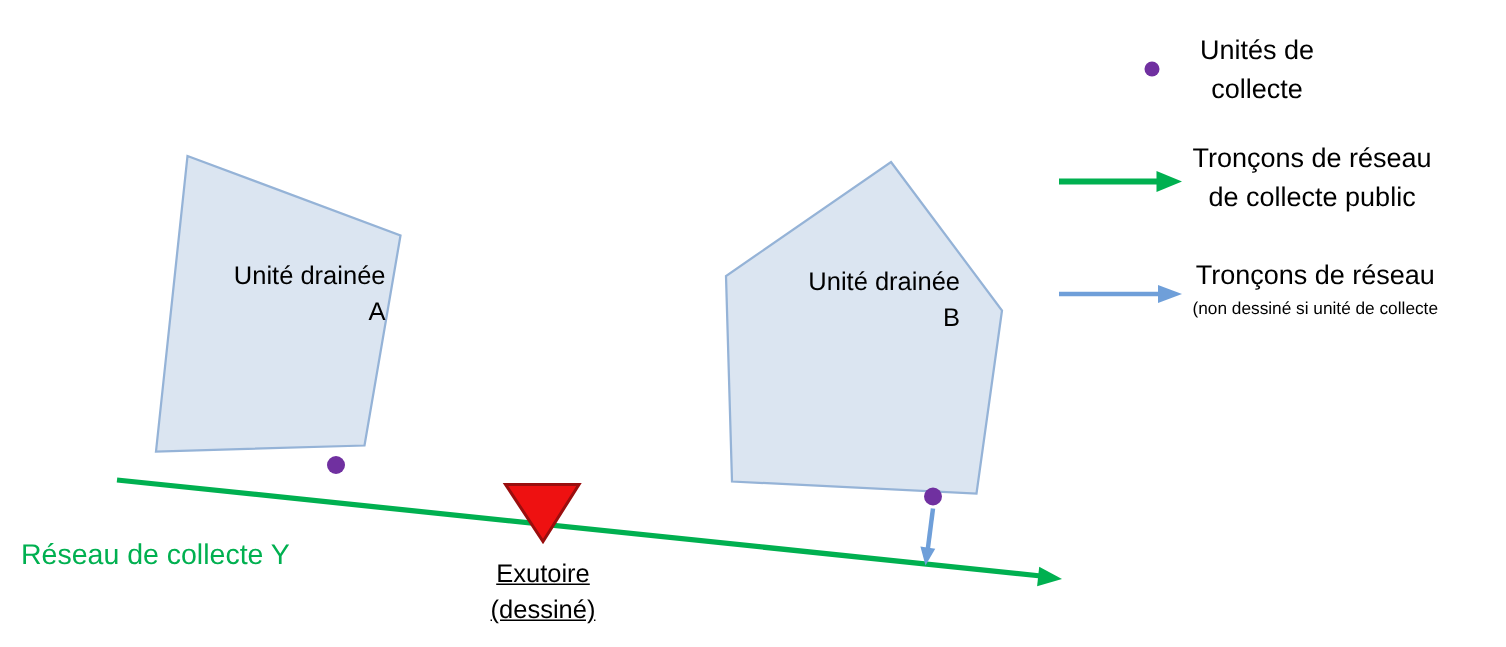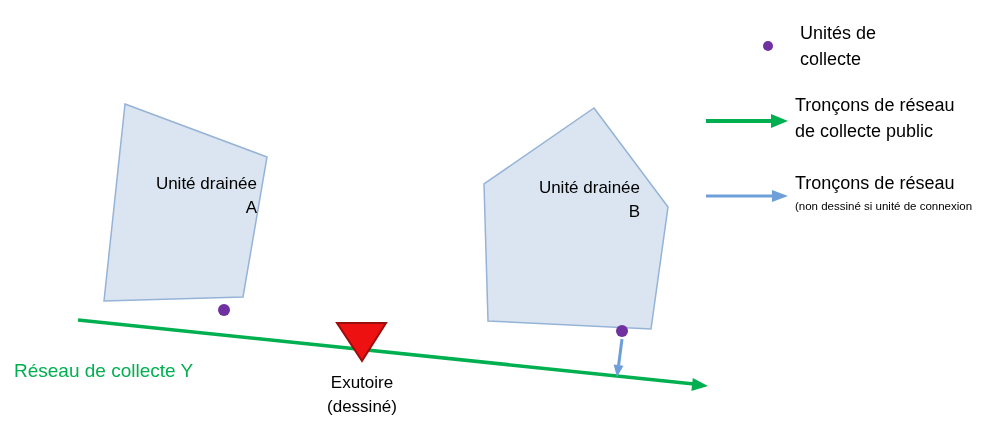--- a/index.html
+++ b/index.html
@@ -21,21 +21,21 @@
 
   
   .poly         { fill: var(--polygon-fill); stroke: var(--polygon-stroke); stroke-width: 1.5; }
   .green-stroke { stroke: var(--public-green); fill: none; }
   .green-fill   { fill: var(--public-green); stroke: none; }
   .blue-stroke  { stroke: var(--private-blue); fill: none; }
   .blue-fill    { fill: var(--private-blue); stroke: none; }
   .purple-fill  { fill: var(--connection-purple); stroke: none; }
   .outlet       { fill: var(--outlet-red); stroke: var(--outlet-red-dark); stroke-width: 2; }
 
-  .label { position: absolute; color: #000; }
+  .label { position: absolute; color: #000; text-align: center; }
 
   .unit-label {
     width: 140px;
     text-align: right;
     font-size: 17px;
     line-height: 24px;
   }
   .unit-label-a { left: 117px; top: 172px; }
   .unit-label-b { left: 500px; top: 176px; }
 
@@ -45,20 +45,21 @@
     font-weight: normal;
     color: var(--public-green);
   }
 
   .outlet-label {
     left: 303px; top: 371px;
     width: 118px;
     text-align: center;
     font-size: 17px;
     line-height: 24px;
+    text-decoration: underline;
   }
 
   .legend-text {
     font-size: 18px;
     line-height: 26px;
   }
   .legend-connection { left: 800px; top: 20px; }
   .legend-public     { left: 795px; top: 92px; }
   .legend-private    { left: 795px; top: 170px; }
 
@@ -122,17 +123,17 @@
   </div>
 
   <div class="label legend-text legend-public">
     <div>Tronçons de réseau</div>
     <div>de collecte public</div>
   </div>
 
   <div class="label legend-text legend-private">
     <div>Tronçons de réseau</div>
     <div class="legend-note">
-      <div>(non dessiné si unité de connexion</div>
+      <div>(non dessiné si unité de collecte</div>
     </div>
   </div>
 
 </div>
 
 </body></html>

